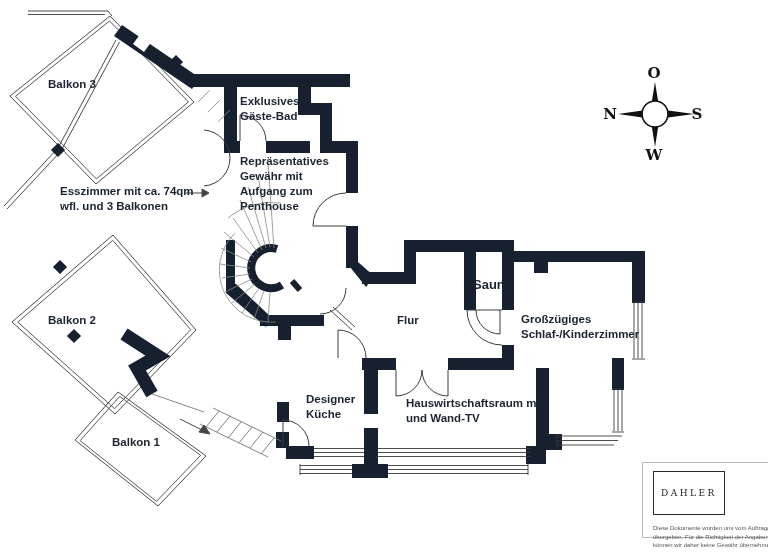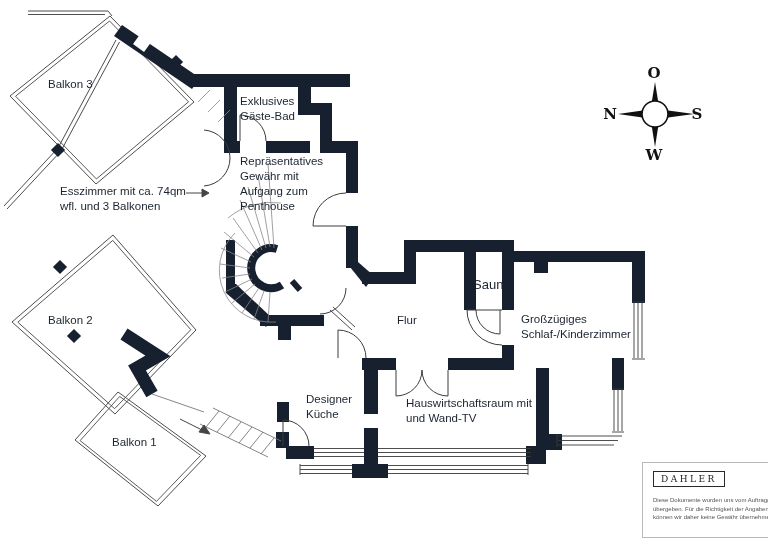--- a/index.html
+++ b/index.html
@@ -1,26 +1,26 @@
 <!DOCTYPE html>
 <html style="--wall: #16202e; --line: #4d4d4d;"><head>
 <meta charset="utf-8">
 <style>
   :root{ --wall:#16202e; --line:#4d4d4d; --thin:#707070; }
   html,body{margin:0;padding:0;background:#fff;}
   #stage{position:relative;width:768px;height:560px;overflow:hidden;background:#fff;
          font-family:"Liberation Sans",sans-serif;}
   #drawing{position:absolute;left:0;top:0;}
-  .lbl{position:absolute;font-size:11.5px;line-height:15px;color:#1b2430;white-space:nowrap;}
+  .lbl{position:absolute;font-size:11.5px;line-height:15px;color:#1b2430;white-space:nowrap;font-weight:bold;}
   .lbl.small{font-size:13px;}
   
   .panel{position:absolute;left:642px;top:462px;width:152px;height:76px;
          background:#fff;border:1px solid #b8b8b8;box-sizing:border-box;}
   .brand{display:inline-block;margin:8px 0 0 10px;border:1px solid #2a2a2a;
-         padding:2px 7px;font-family:"DejaVu Serif",serif;font-size:9px;
+         padding:16px 7px;font-family:"DejaVu Serif",serif;font-size:9px;
          letter-spacing:2.5px;color:#1a1a1a;}
   .disclaimer{margin:9px 0 0 10px;font-size:6px;line-height:8.5px;color:#555;}
   .compass-letter{font-family:"DejaVu Serif",serif;font-size:15px;font-weight:bold;fill:#111;}
 </style>
 </head>
 <body>
 
 <div id="stage">
 
   <svg id="drawing" width="768" height="560" viewBox="0 0 768 560">

